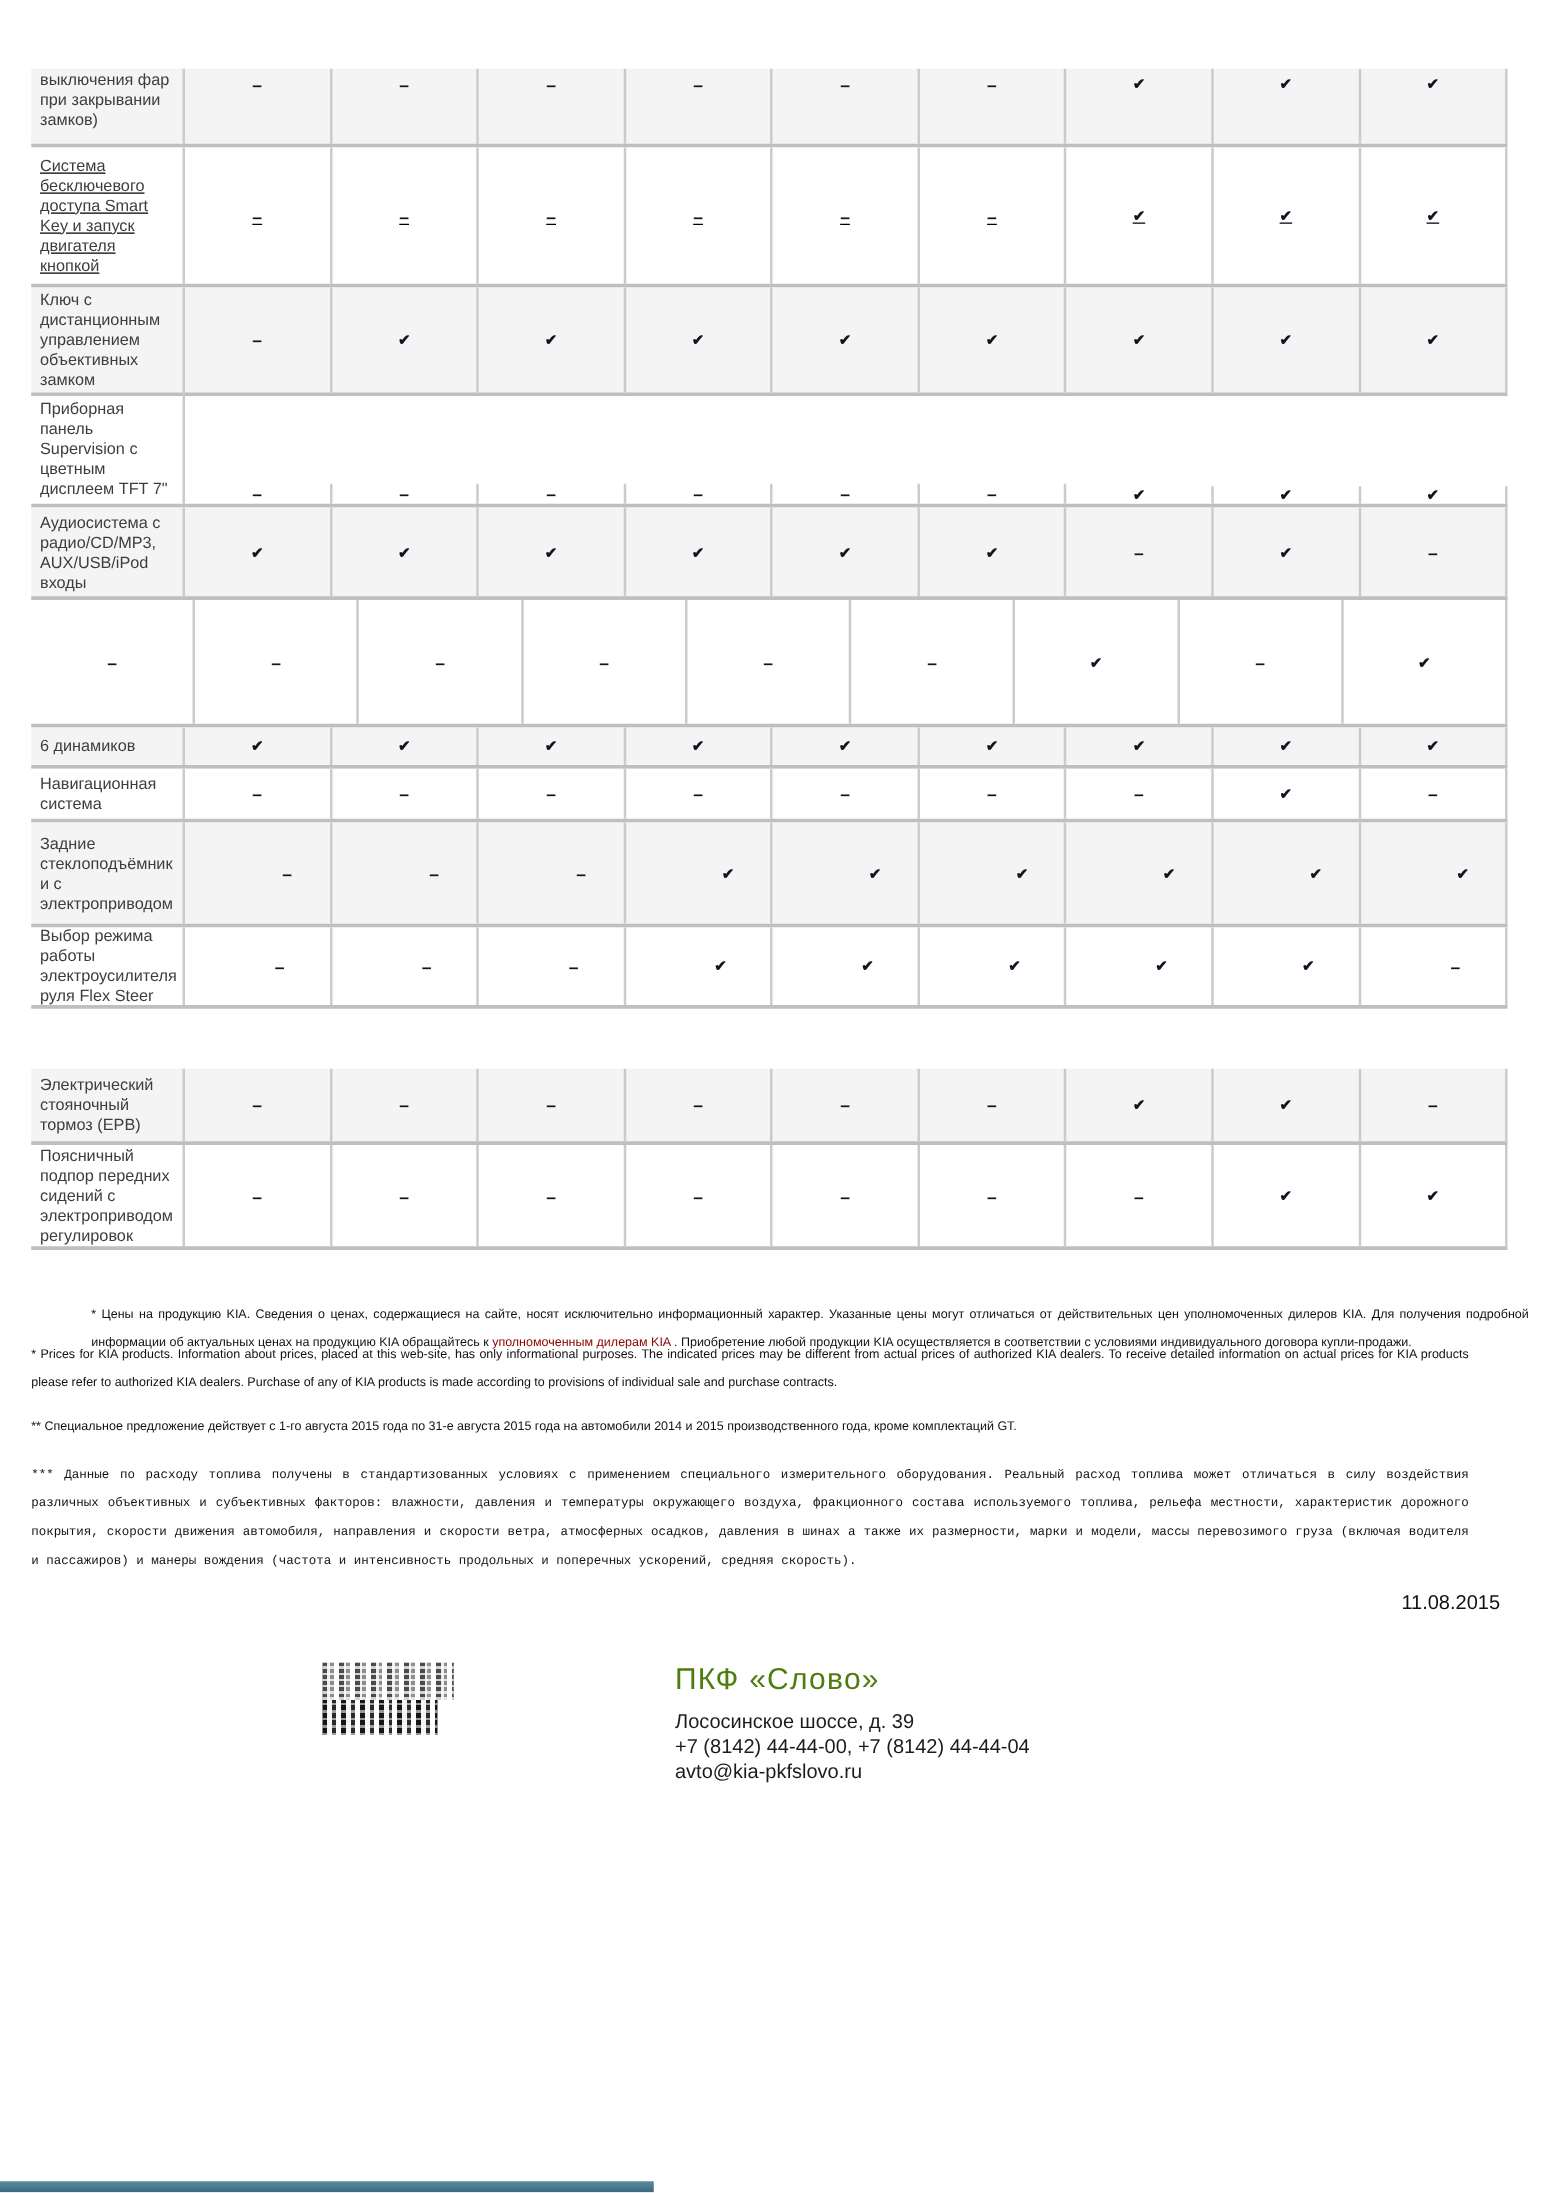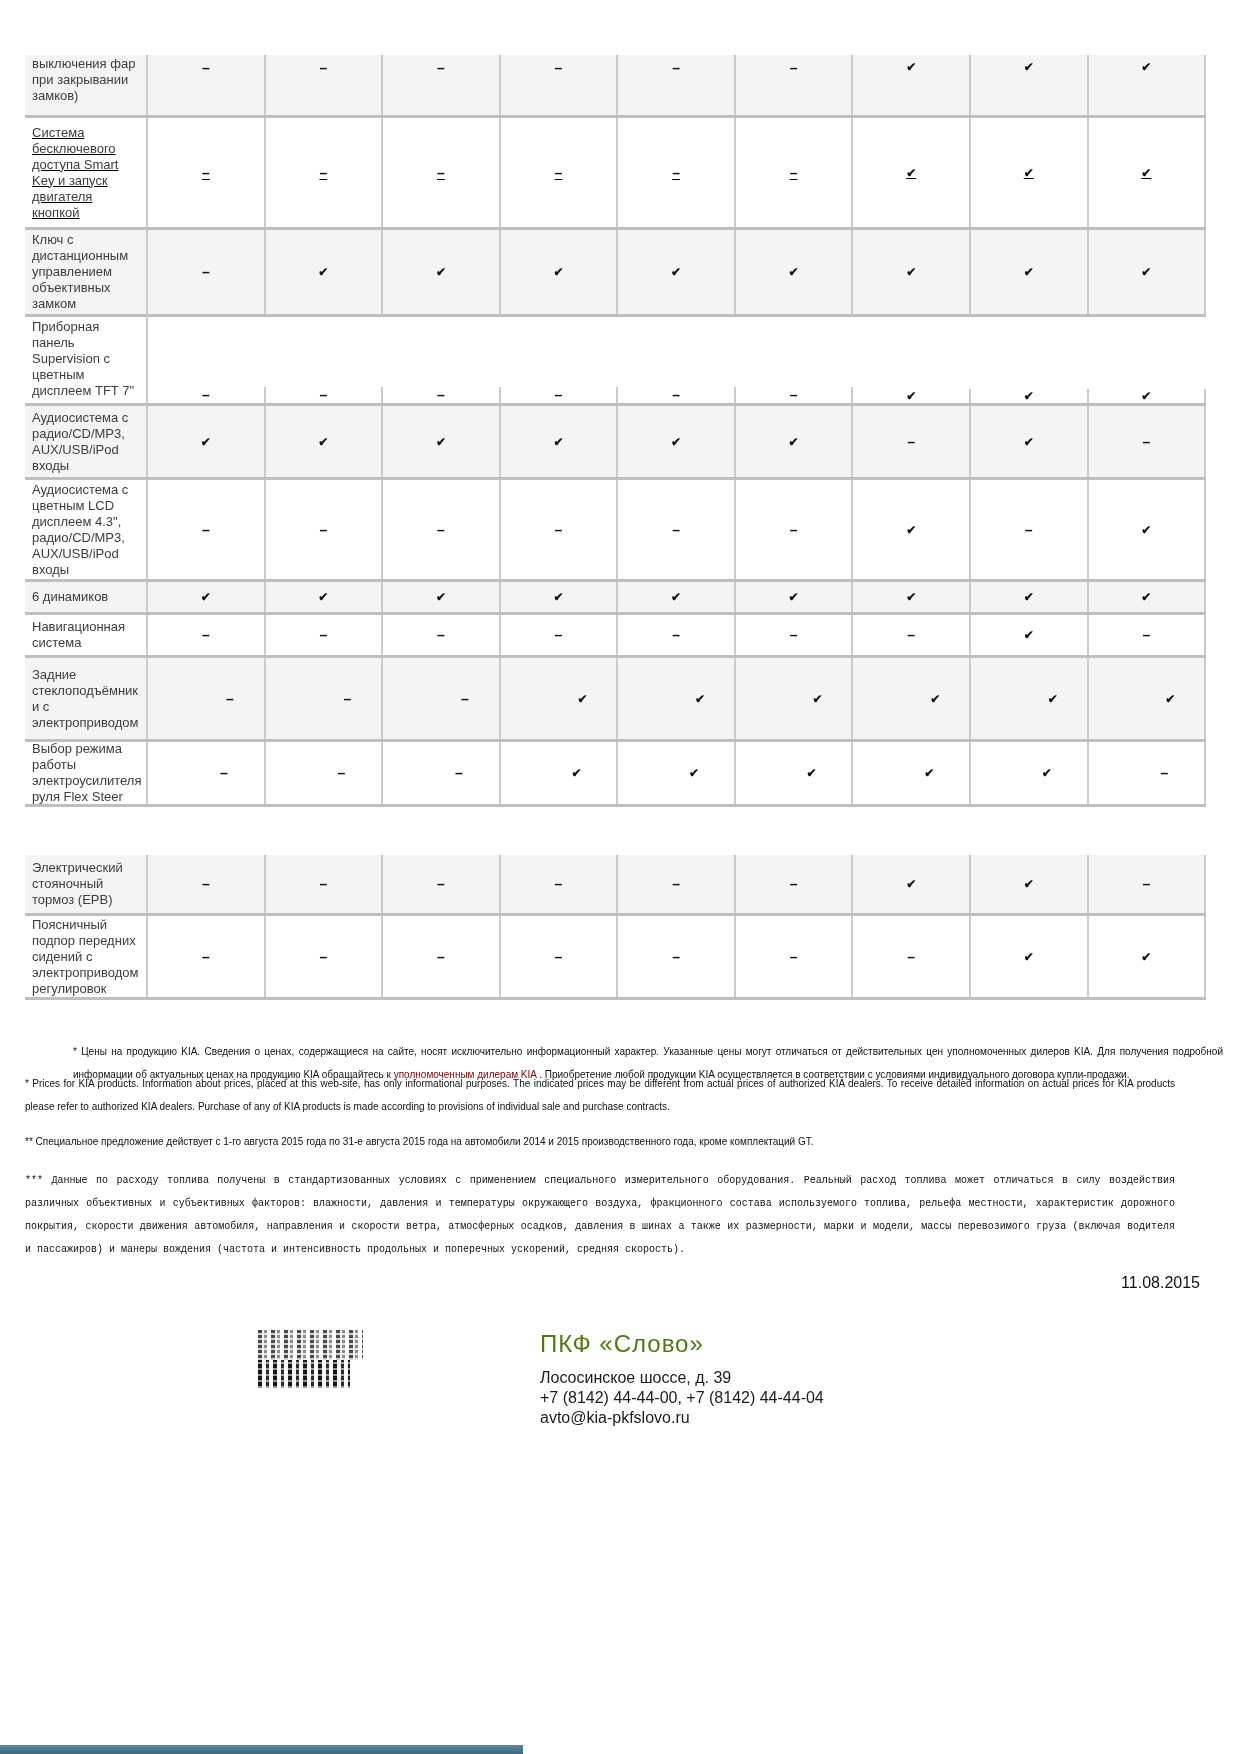--- a/index.html
+++ b/index.html
@@ -160,21 +160,20 @@
         <div class="cell mark check">✔</div>
         <div class="cell mark check">✔</div>
         <div class="cell mark check">✔</div>
         <div class="cell mark check">✔</div>
         <div class="cell mark check">✔</div>
         <div class="cell mark dash">–</div>
         <div class="cell mark check">✔</div>
         <div class="cell mark dash">–</div>
       </div>
       <div class="t-row">
-        <div class="cell label">Аудиосистема с цветным LCD дисплеем 4.3", радио/CD/MP3, AUX/USB/iPod входы</div>
         <div class="cell mark dash">–</div>
         <div class="cell mark dash">–</div>
         <div class="cell mark dash">–</div>
         <div class="cell mark dash">–</div>
         <div class="cell mark dash">–</div>
         <div class="cell mark dash">–</div>
         <div class="cell mark check">✔</div>
         <div class="cell mark dash">–</div>
         <div class="cell mark check">✔</div>
       </div>

